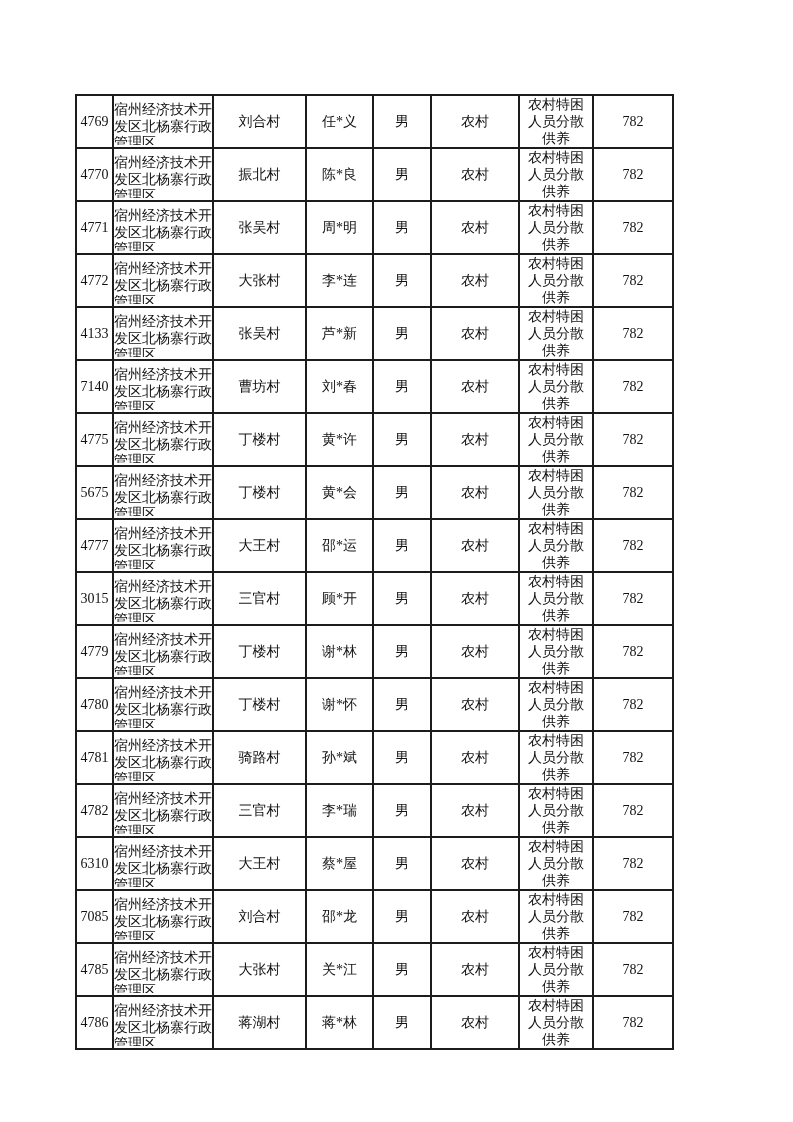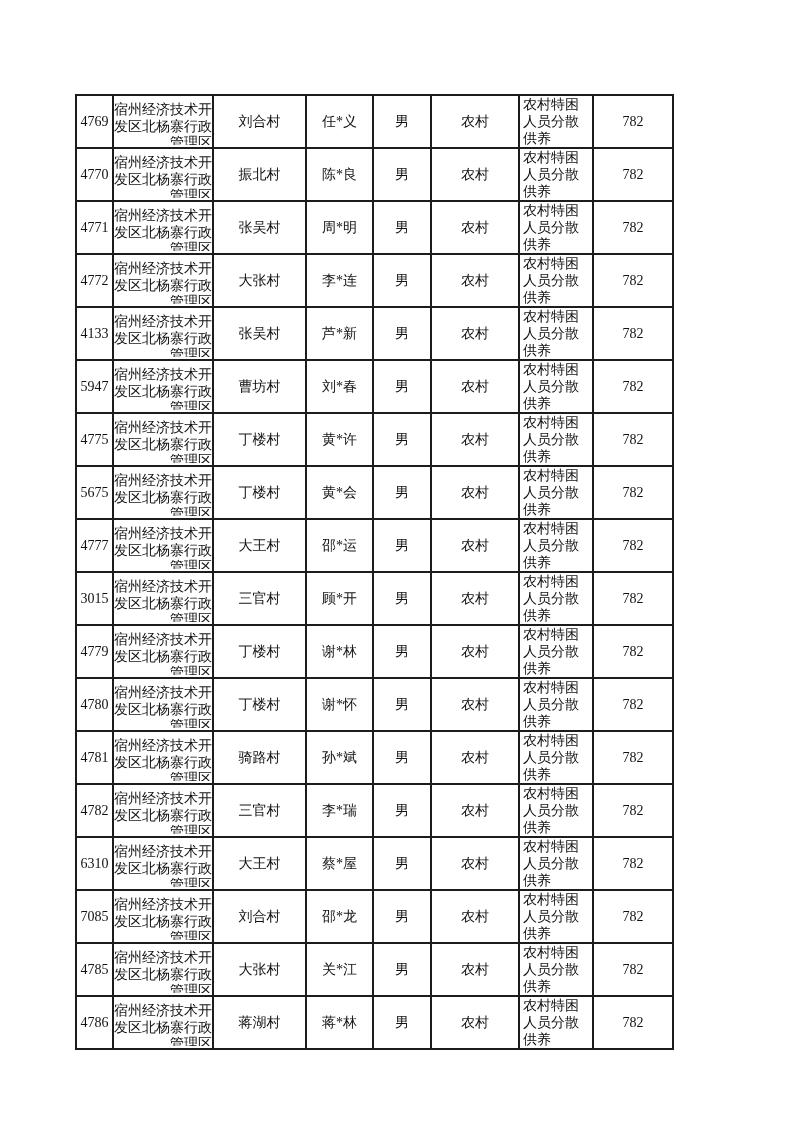--- a/index.html
+++ b/index.html
@@ -39,27 +39,27 @@
     white-space:normal;
     word-break:break-all;
   }
   
   .clip{
     height:47px;
     overflow:hidden;
     box-sizing:border-box;
     padding-top:4px;
     line-height:16.5px;
-    text-align:right;
+    text-align:left;
     word-break:break-all;
   }
   .wrap2{
     line-height:17px;
     padding:0 3px;
-    text-align:left;
+    text-align:center;
     word-break:break-all;
   }
 </style>
 </head>
 <body>
 
 <div class="page">
   <table class="grid">
     <colgroup>
       <col style="width:37px">
@@ -141,21 +141,21 @@
     <td>芦*新</td>
     <td>男</td>
     <td>农村</td>
     <td>
       <div class="wrap2">农村特困人员分散供养</div>
     </td>
     <td>782</td>
   </tr>
 
   <tr>
-    <td>5947</td>
+    <td>7140</td>
     <td>
       <div class="clip">宿州经济技术开发区北杨寨行政管理区</div>
     </td>
     <td>曹坊村</td>
     <td>刘*春</td>
     <td>男</td>
     <td>农村</td>
     <td>
       <div class="wrap2">农村特困人员分散供养</div>
     </td>

